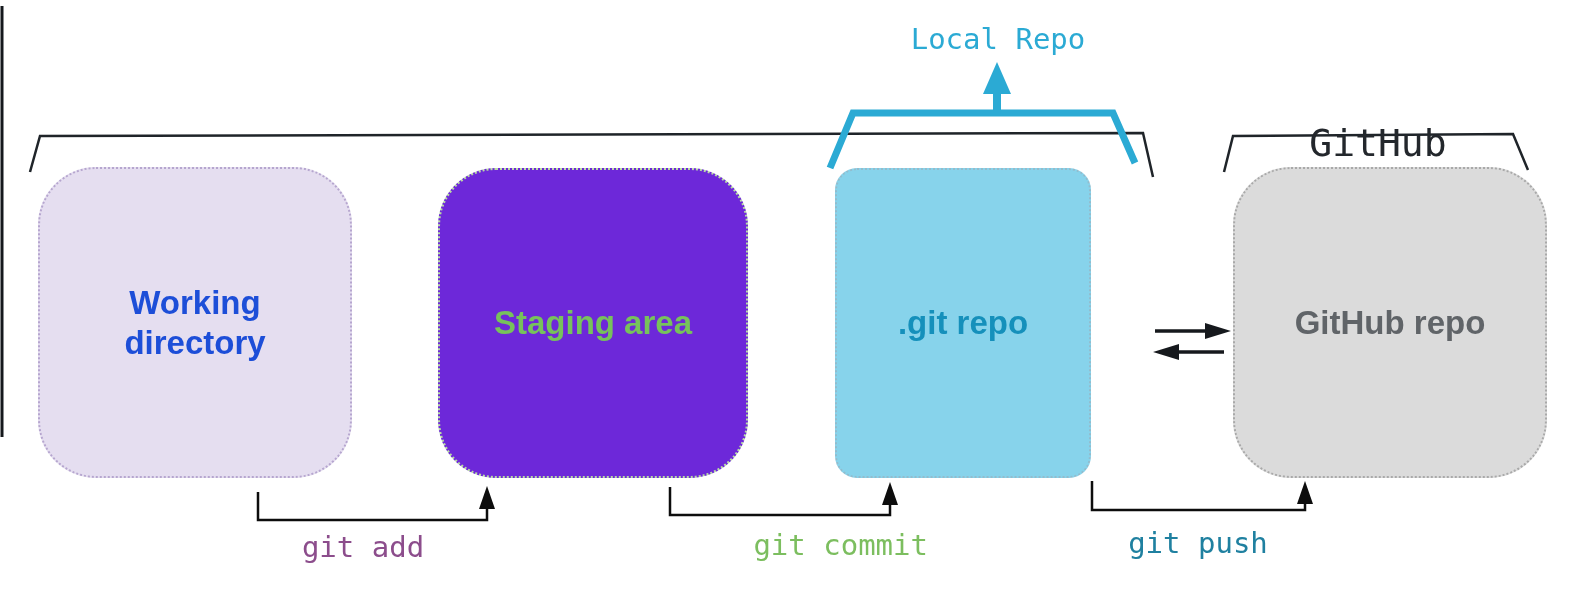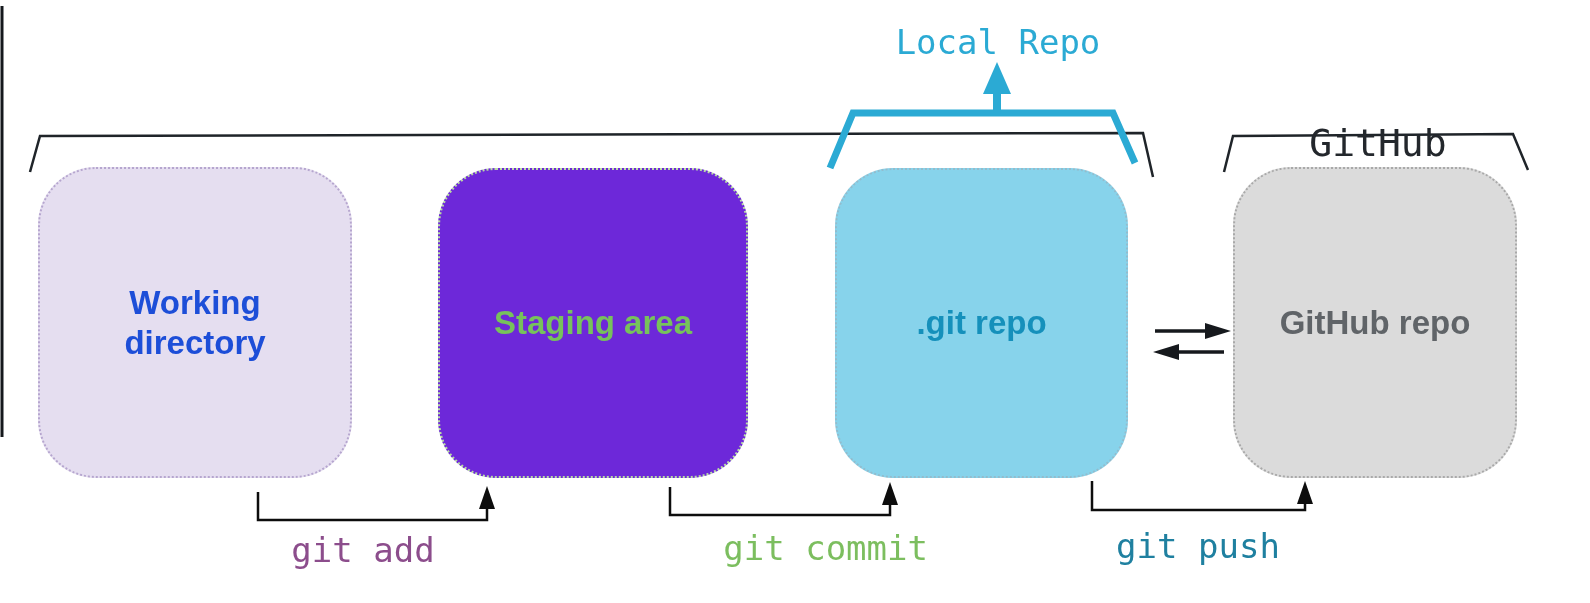--- a/index.html
+++ b/index.html
@@ -17,21 +17,21 @@
   }
   svg.overlay {
     position: absolute;
     left: 0; top: 0;
     width: 1590px; height: 603px;
     pointer-events: none;
   }
   .mono-label {
     position: absolute;
     font-family: "DejaVu Sans Mono", "Liberation Mono", monospace;
-    font-size: 34px;
+    font-size: 29px;
     color: #23272c;
     text-align: center;
     white-space: pre;
     letter-spacing: 0px;
   }
   .box {
     position: absolute;
     border-radius: 58px;
     border: 2px dotted #aaa;
     display: flex;
@@ -42,22 +42,22 @@
   .box-label {
     font-family: "Liberation Sans", "DejaVu Sans", sans-serif;
     font-weight: 700;
     font-size: 33px;
     line-height: 40px;
     text-align: center;
     max-width: 230px;
   }
   #box-working   { left: 38px;   top: 167px; width: 314px; height: 311px; background: #E5DEF0; border-color: #b6a6cf; }
   #box-staging   { left: 438px;  top: 168px; width: 310px; height: 310px; background: #6d28d9; border-color: #b9dba4; }
-  #box-gitrepo   { left: 835px;  top: 168px; width: 293px; height: 310px; background: #87D3EB; border-color: #93bccd; }
-  #box-github    { left: 1233px; top: 167px; width: 284px; height: 311px; background: #DBDBDB; border-color: #a9a9a9; }
+  #box-gitrepo   { left: 835px;  top: 168px; width: 256px; height: 310px; background: #87D3EB; border-color: #93bccd; border-radius: 22px; }
+  #box-github    { left: 1233px; top: 167px; width: 314px; height: 311px; background: #DBDBDB; border-color: #a9a9a9; }
 
   #label-working { color: #1d4ed8; }
   #label-staging { color: #77C25B; }
   #label-gitrepo { color: #1590BB; }
   #label-github  { color: #606468; }
 
   #local-directory-label { left: 440px; top: 76px;  width: 400px; }
   #local-repo-label      { left: 848px; top: 22px;  width: 300px; color: #2BAAD4; }
   #remote-repo-label     { left: 1228px; top: 26px; width: 300px; font-size: 38px; line-height: 47px; }
   #git-add-label         { left: 238px;  top: 530px; width: 250px; color: #8C4D8C; }

